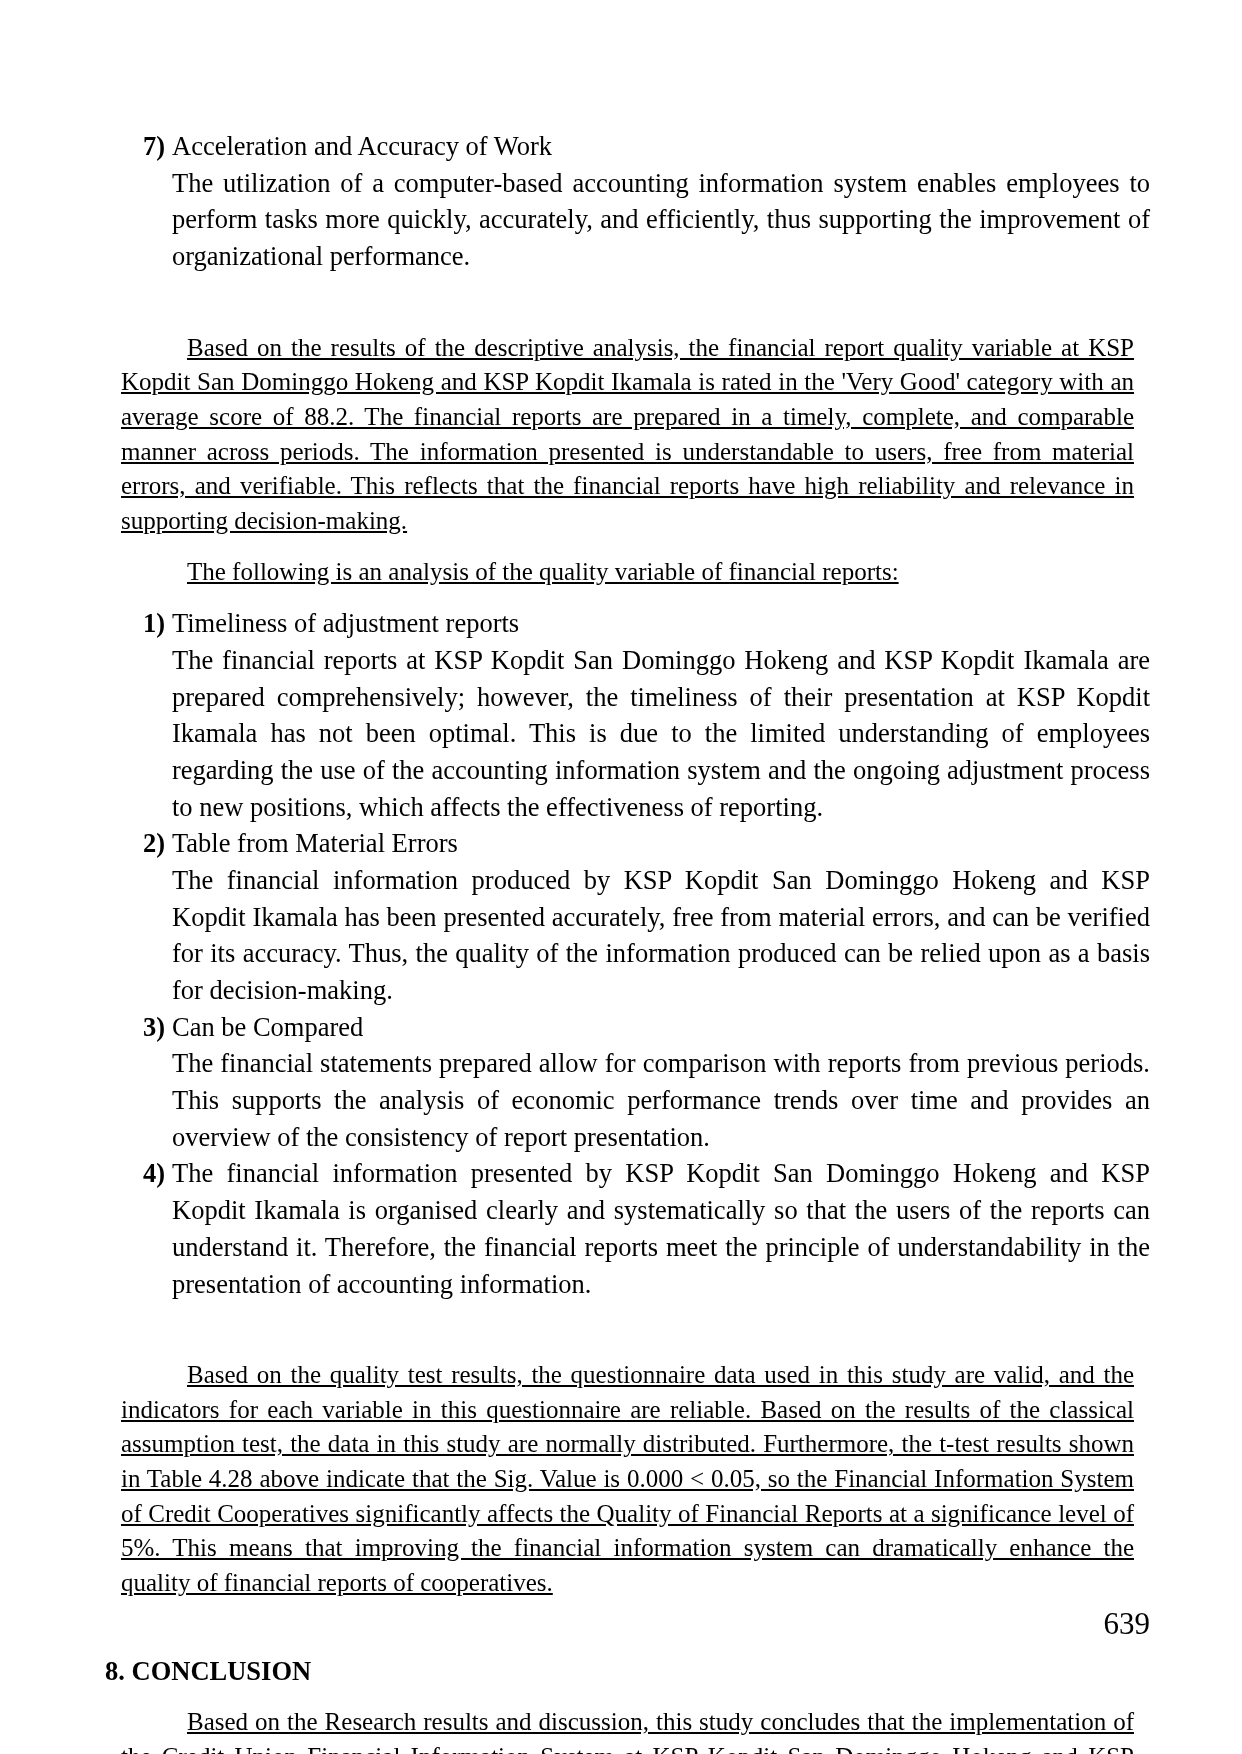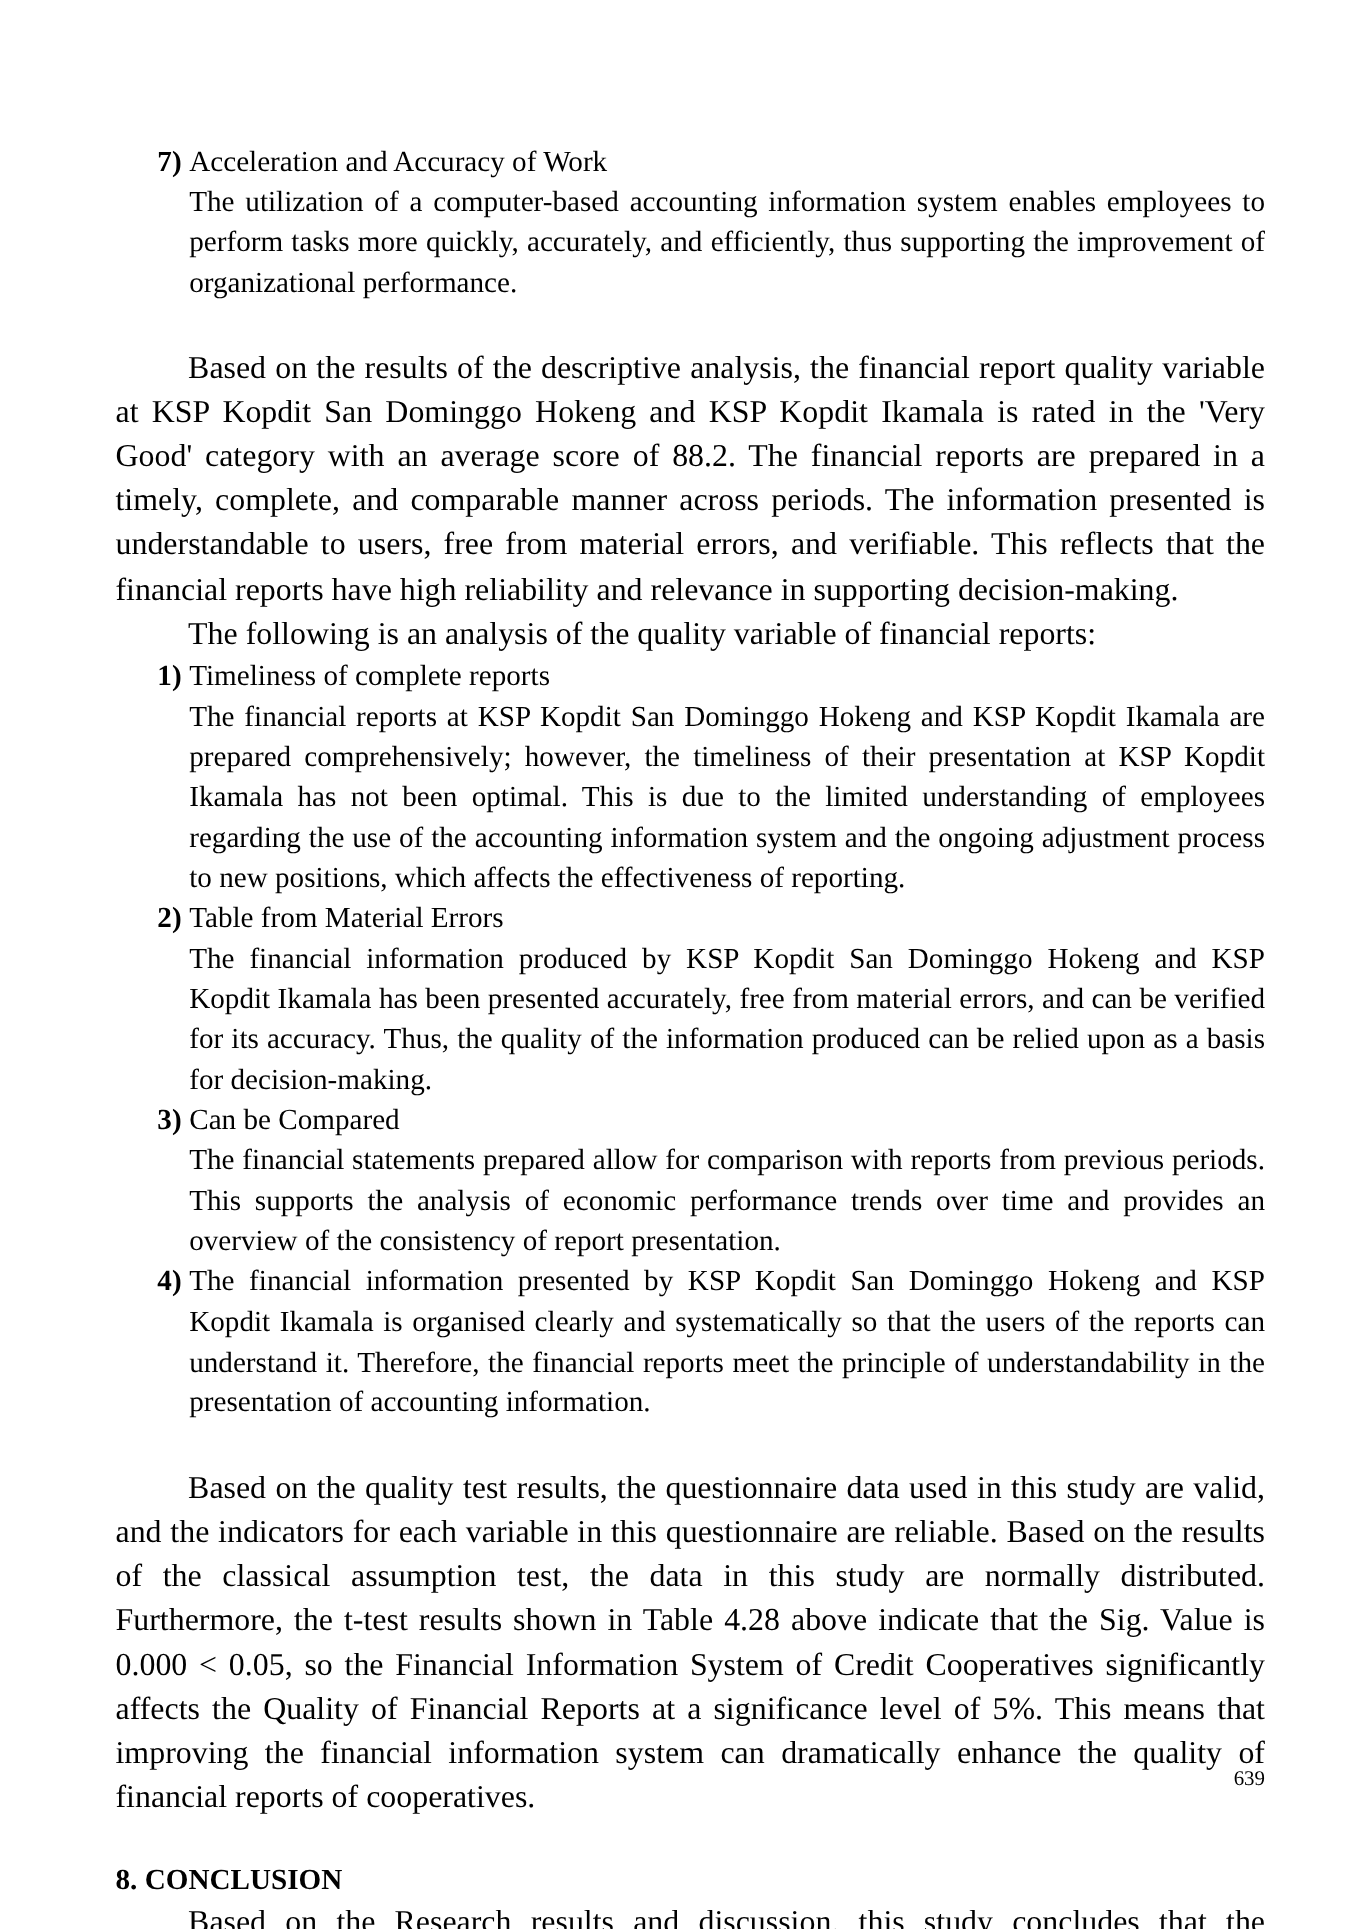--- a/index.html
+++ b/index.html
@@ -20,26 +20,27 @@
     overflow: hidden;
   }
   .content {
     position: absolute;
     left: 105px;
     top: 128px;
     width: 1045px;
   }
   
   .para {
-    margin: 0;
-    font-size: 29px;
+    margin: 16px;
+    font-size: 25px;
     line-height: 1.385;
     text-align: justify;
     text-justify: inter-word;
     hyphens: none;
+    text-decoration: underline;
   }
   .para.indent {
     text-indent: 66px;
   }
   
   .listitem {
     position: relative;
     padding-left: 67px;
     margin: 0;
   }
@@ -75,21 +76,21 @@
     line-height: 1.385;
     font-weight: bold;
     text-align: left;
     margin: 0;
   }
   
   .page-number {
     position: absolute;
     right: 92px;
     top: 1608px;
-    font-size: 19px;
+    font-size: 31px;
     line-height: 1;
     text-align: right;
   }
 </style>
 </head>
 <body>
 
 <div class="page">
   <div class="content">
 
@@ -100,21 +101,21 @@
     </div>
 
     <div class="gap-lg"></div>
 
     <p class="para indent">Based on the results of the descriptive analysis, the financial report quality variable at KSP Kopdit San Dominggo Hokeng and KSP Kopdit Ikamala is rated in the 'Very Good' category with an average score of 88.2. The financial reports are prepared in a timely, complete, and comparable manner across periods. The information presented is understandable to users, free from material errors, and verifiable. This reflects that the financial reports have high reliability and relevance in supporting decision-making.</p>
 
     <p class="para indent">The following is an analysis of the quality variable of financial reports:</p>
 
     <div class="listitem">
       <span class="marker">1)</span>
-      <div class="heading">Timeliness of complete reports</div>
+      <div class="heading">Timeliness of adjustment reports</div>
       <div class="body">The financial reports at KSP Kopdit San Dominggo Hokeng and KSP Kopdit Ikamala are prepared comprehensively; however, the timeliness of their presentation at KSP Kopdit Ikamala has not been optimal. This is due to the limited understanding of employees regarding the use of the accounting information system and the ongoing adjustment process to new positions, which affects the effectiveness of reporting.</div>
     </div>
 
     <div class="listitem">
       <span class="marker">2)</span>
       <div class="heading">Table from Material Errors</div>
       <div class="body">The financial information produced by KSP Kopdit San Dominggo Hokeng and KSP Kopdit Ikamala has been presented accurately, free from material errors, and can be verified for its accuracy. Thus, the quality of the information produced can be relied upon as a basis for decision-making.</div>
     </div>
 
     <div class="listitem">

